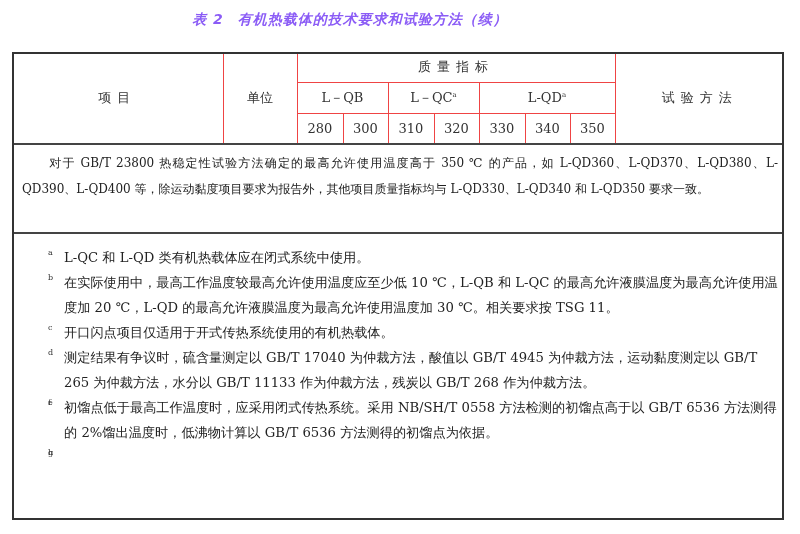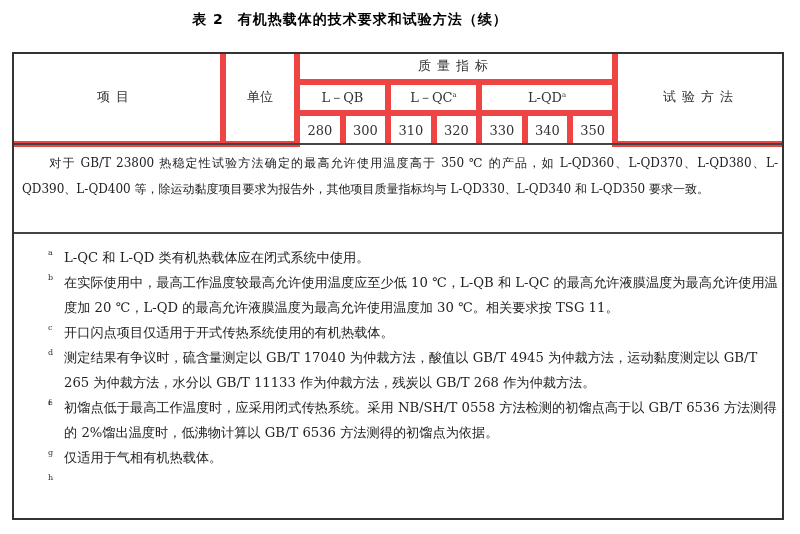--- a/index.html
+++ b/index.html
@@ -4,33 +4,33 @@
 <style>
   html, body { margin: 0; padding: 0; background: #ffffff; }
   body {
     width: 800px; height: 534px; position: relative; overflow: hidden;
     font-family: "DejaVu Serif", "Liberation Serif", serif;
     color: #222;
   }
   .title {
     position: absolute; left: 0; top: 11px; width: 700px;
     text-align: center; font-family: "DejaVu Sans", "Liberation Sans", sans-serif;
-    font-size: 14px; font-weight: bold; letter-spacing: 1px; color: #000000;
+    font-size: 14px; font-weight: bold; letter-spacing: 1px; color: #8b5cf6; font-style: italic;
   }
   .title .num { margin-right: 14px; }
   .frame {
     position: absolute; left: 12px; top: 52px; width: 772px; height: 468px;
     border: 2px solid #333; box-sizing: border-box;
   }
   table.hdr {
     position: absolute; left: 12px; top: 52px; width: 772px; height: 92px;
     border-collapse: collapse; table-layout: fixed;
   }
   table.hdr td {
-    border: 6px solid #ef4444; text-align: center; vertical-align: middle;
+    border: 1px solid #ef4444; text-align: center; vertical-align: middle;
     font-size: 13px; padding: 0; color: #333;
   }
   table.hdr tr:first-child td { border-top: none; }
   table.hdr td.first { border-left: none; }
   table.hdr td.last { border-right: none; }
   table.hdr tr:last-child td { border-bottom: none; }
   .spaced { letter-spacing: 6px; margin-top: 36px; }
   .sup { font-size: 7px; vertical-align: super; }
   .num-cell { font-size: 13px; color: #444; margin-left: 18px; }
   .hline { position: absolute; left: 12px; width: 772px; height: 0; border-top: 2px solid #444; }
@@ -98,17 +98,17 @@
 
 <div class="hline" style="top:232px"></div>
 
 <div class="notes">
   <div class="note"><span class="mark">a</span><span>L-QC 和 L-QD 类有机热载体应在闭式系统中使用。</span></div>
   <div class="note"><span class="mark">b</span><span>在实际使用中，最高工作温度较最高允许使用温度应至少低 10 ℃，L-QB 和 L-QC 的最高允许液膜温度为最高允许使用温度加 20 ℃，L-QD 的最高允许液膜温度为最高允许使用温度加 30 ℃。相关要求按 TSG 11。</span></div>
   <div class="note"><span class="mark">c</span><span>开口闪点项目仅适用于开式传热系统使用的有机热载体。</span></div>
   <div class="note"><span class="mark">d</span><span>测定结果有争议时，硫含量测定以 GB/T 17040 为仲裁方法，酸值以 GB/T 4945 为仲裁方法，运动黏度测定以 GB/T 265 为仲裁方法，水分以 GB/T 11133 作为仲裁方法，残炭以 GB/T 268 作为仲裁方法。</span></div>
   <div class="note"><span class="mark">e</span></div>
   <div class="note"><span class="mark">f</span><span>初馏点低于最高工作温度时，应采用闭式传热系统。采用 NB/SH/T 0558 方法检测的初馏点高于以 GB/T 6536 方法测得的 2%馏出温度时，低沸物计算以 GB/T 6536 方法测得的初馏点为依据。</span></div>
-  <div class="note"><span class="mark">g</span><span>仅适用于气相有机热载体。</span></div>
+  <div class="note"><span class="mark">g</span></div>
   <div class="note"><span class="mark">h</span></div>
 </div>
 
 <div class="frame"></div>
 
 </body></html>

